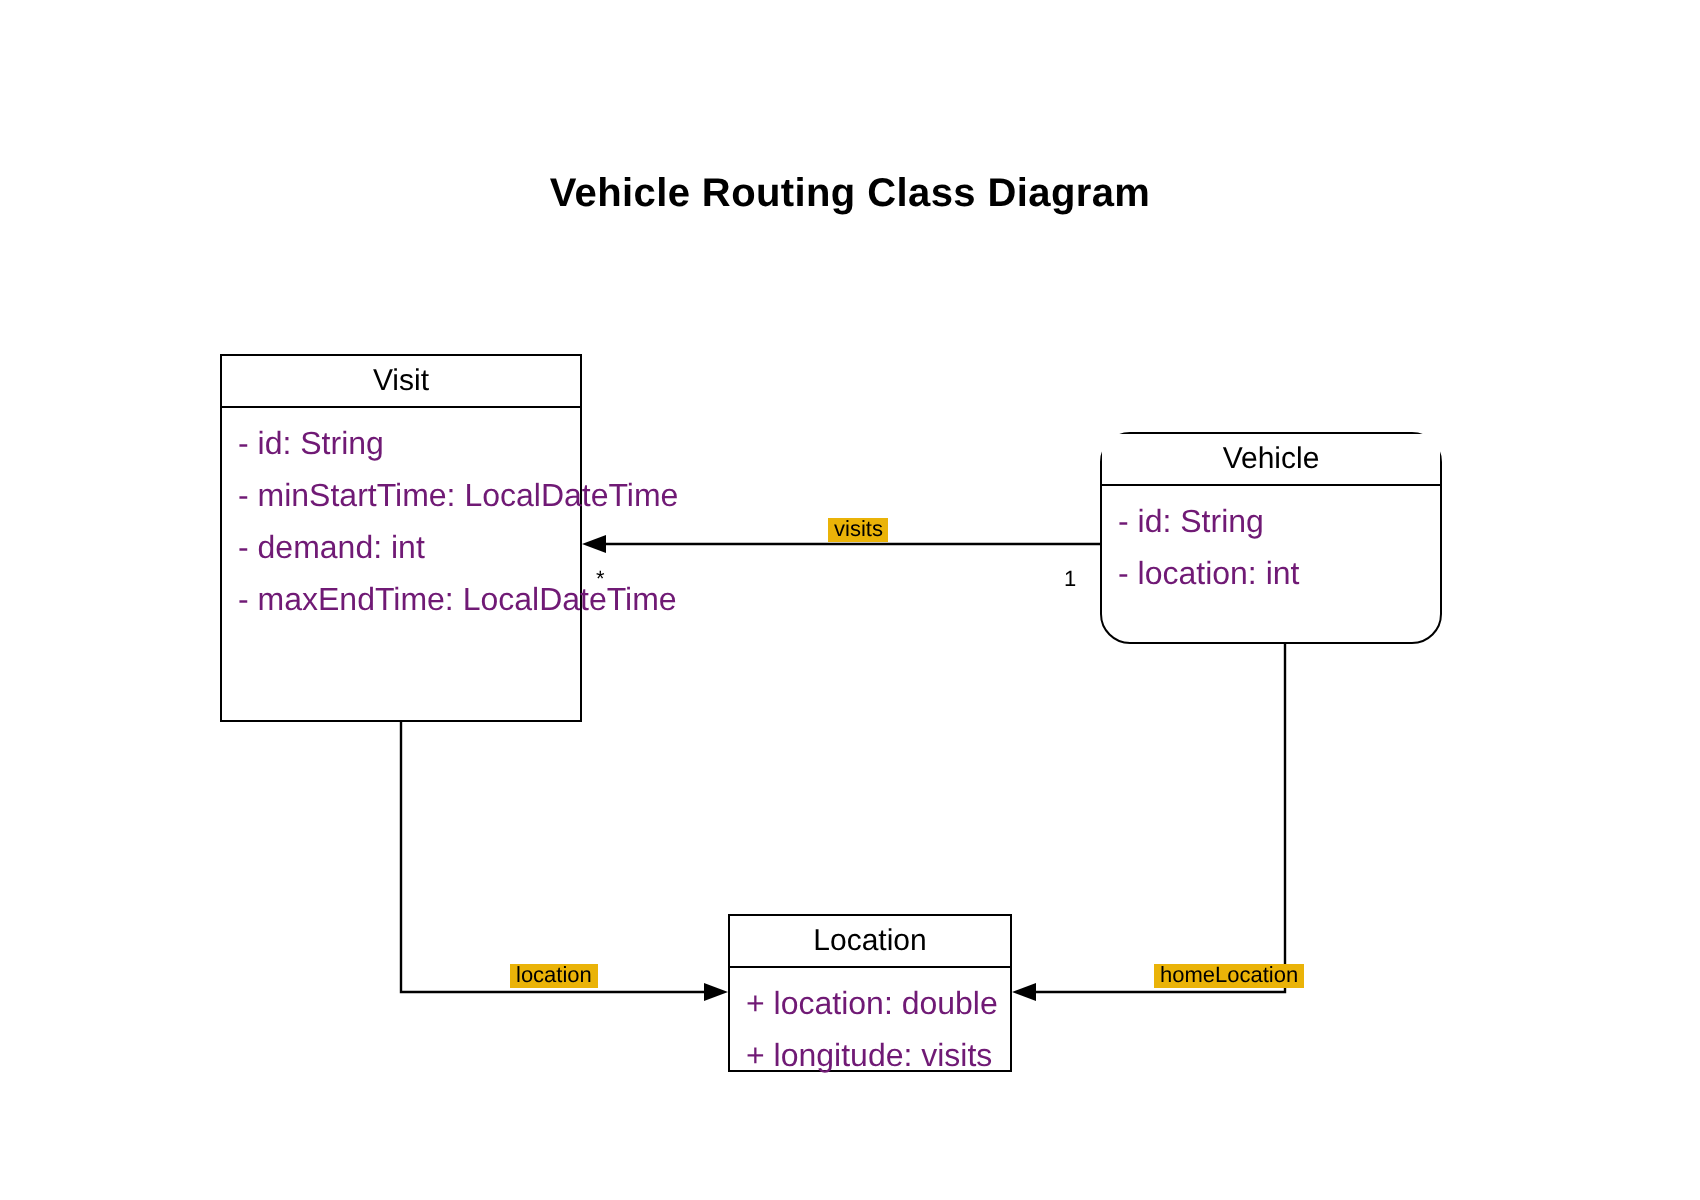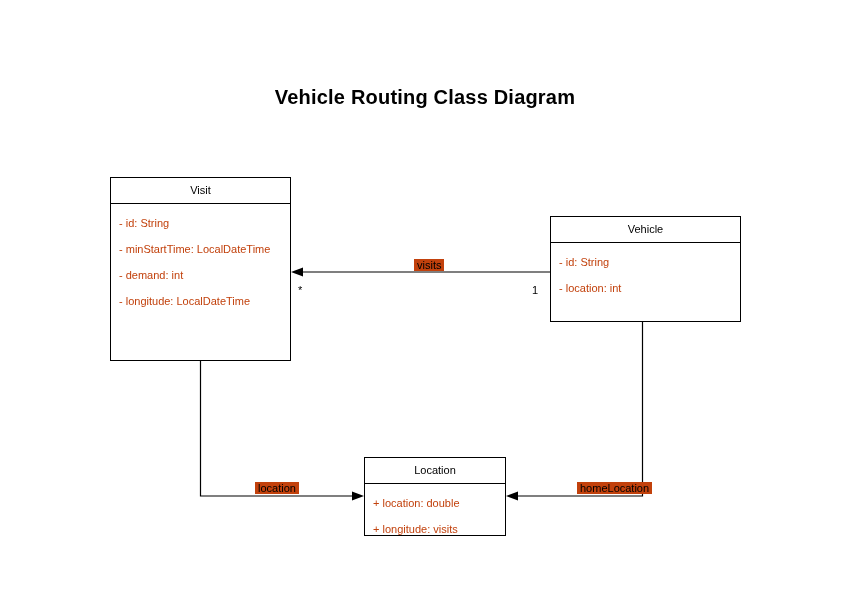--- a/index.html
+++ b/index.html
@@ -39,42 +39,42 @@
     position: absolute;
     box-sizing: border-box;
     background: #ffffff;
     border: 1px solid #000000;
   }
   .uml-class-name {
     box-sizing: border-box;
     height: 26px;
     line-height: 25px;
     text-align: center;
-    font-size: 11px;
+    font-size: 15px;
     border-bottom: 1px solid #000000;
     background: #ffffff;
     color: #000000;
   }
   .uml-attrs {
     box-sizing: border-box;
     padding: 6px 0 6px 0;
   }
   .uml-attr {
     box-sizing: border-box;
     height: 26px;
     line-height: 26px;
     padding-left: 8px;
-    font-size: 11px;
+    font-size: 16px;
     white-space: nowrap;
-    color: #c2410c;
+    color: #701a75;
   }
 
   
   #class-visit    { left: 110px; top: 177px; width: 181px; height: 184px; }
-  #class-vehicle  { left: 550px; top: 216px; width: 191px; height: 106px; }
+  #class-vehicle  { left: 550px; top: 216px; width: 171px; height: 106px; border-radius: 15px; }
   #class-location { left: 364px; top: 457px; width: 142px; height: 79px; }
 
   
   #edge-layer {
     position: absolute;
     left: 0;
     top: 0;
     width: 850px;
     height: 600px;
     pointer-events: none;
@@ -88,21 +88,21 @@
     fill: #000000;
     stroke: none;
   }
 
   
   .edge-label {
     position: absolute;
     font-size: 11px;
     color: #000000;
     white-space: nowrap;
-    background: #c2410c;
+    background: #eab308;
     padding: 0 3px;
     text-align: right;
   }
   .mult-label {
     position: absolute;
     font-size: 11px;
     color: #000000;
     white-space: nowrap;
   }
   #label-visits       { left: 414px; top: 259px; }
@@ -143,21 +143,21 @@
   <div class="edge-label" id="label-location">location</div>
 
   <div class="edge-label" id="label-homelocation">homeLocation</div>
 
   <div class="uml-class" id="class-visit">
     <div class="uml-class-name">Visit</div>
     <div class="uml-attrs">
       <div class="uml-attr">- id: String</div>
       <div class="uml-attr">- minStartTime: LocalDateTime</div>
       <div class="uml-attr">- demand: int</div>
-      <div class="uml-attr">- longitude: LocalDateTime</div>
+      <div class="uml-attr">- maxEndTime: LocalDateTime</div>
     </div>
   </div>
 
   <div class="uml-class" id="class-vehicle">
     <div class="uml-class-name">Vehicle</div>
     <div class="uml-attrs">
       <div class="uml-attr">- id: String</div>
       <div class="uml-attr">- location: int</div>
     </div>
   </div>

